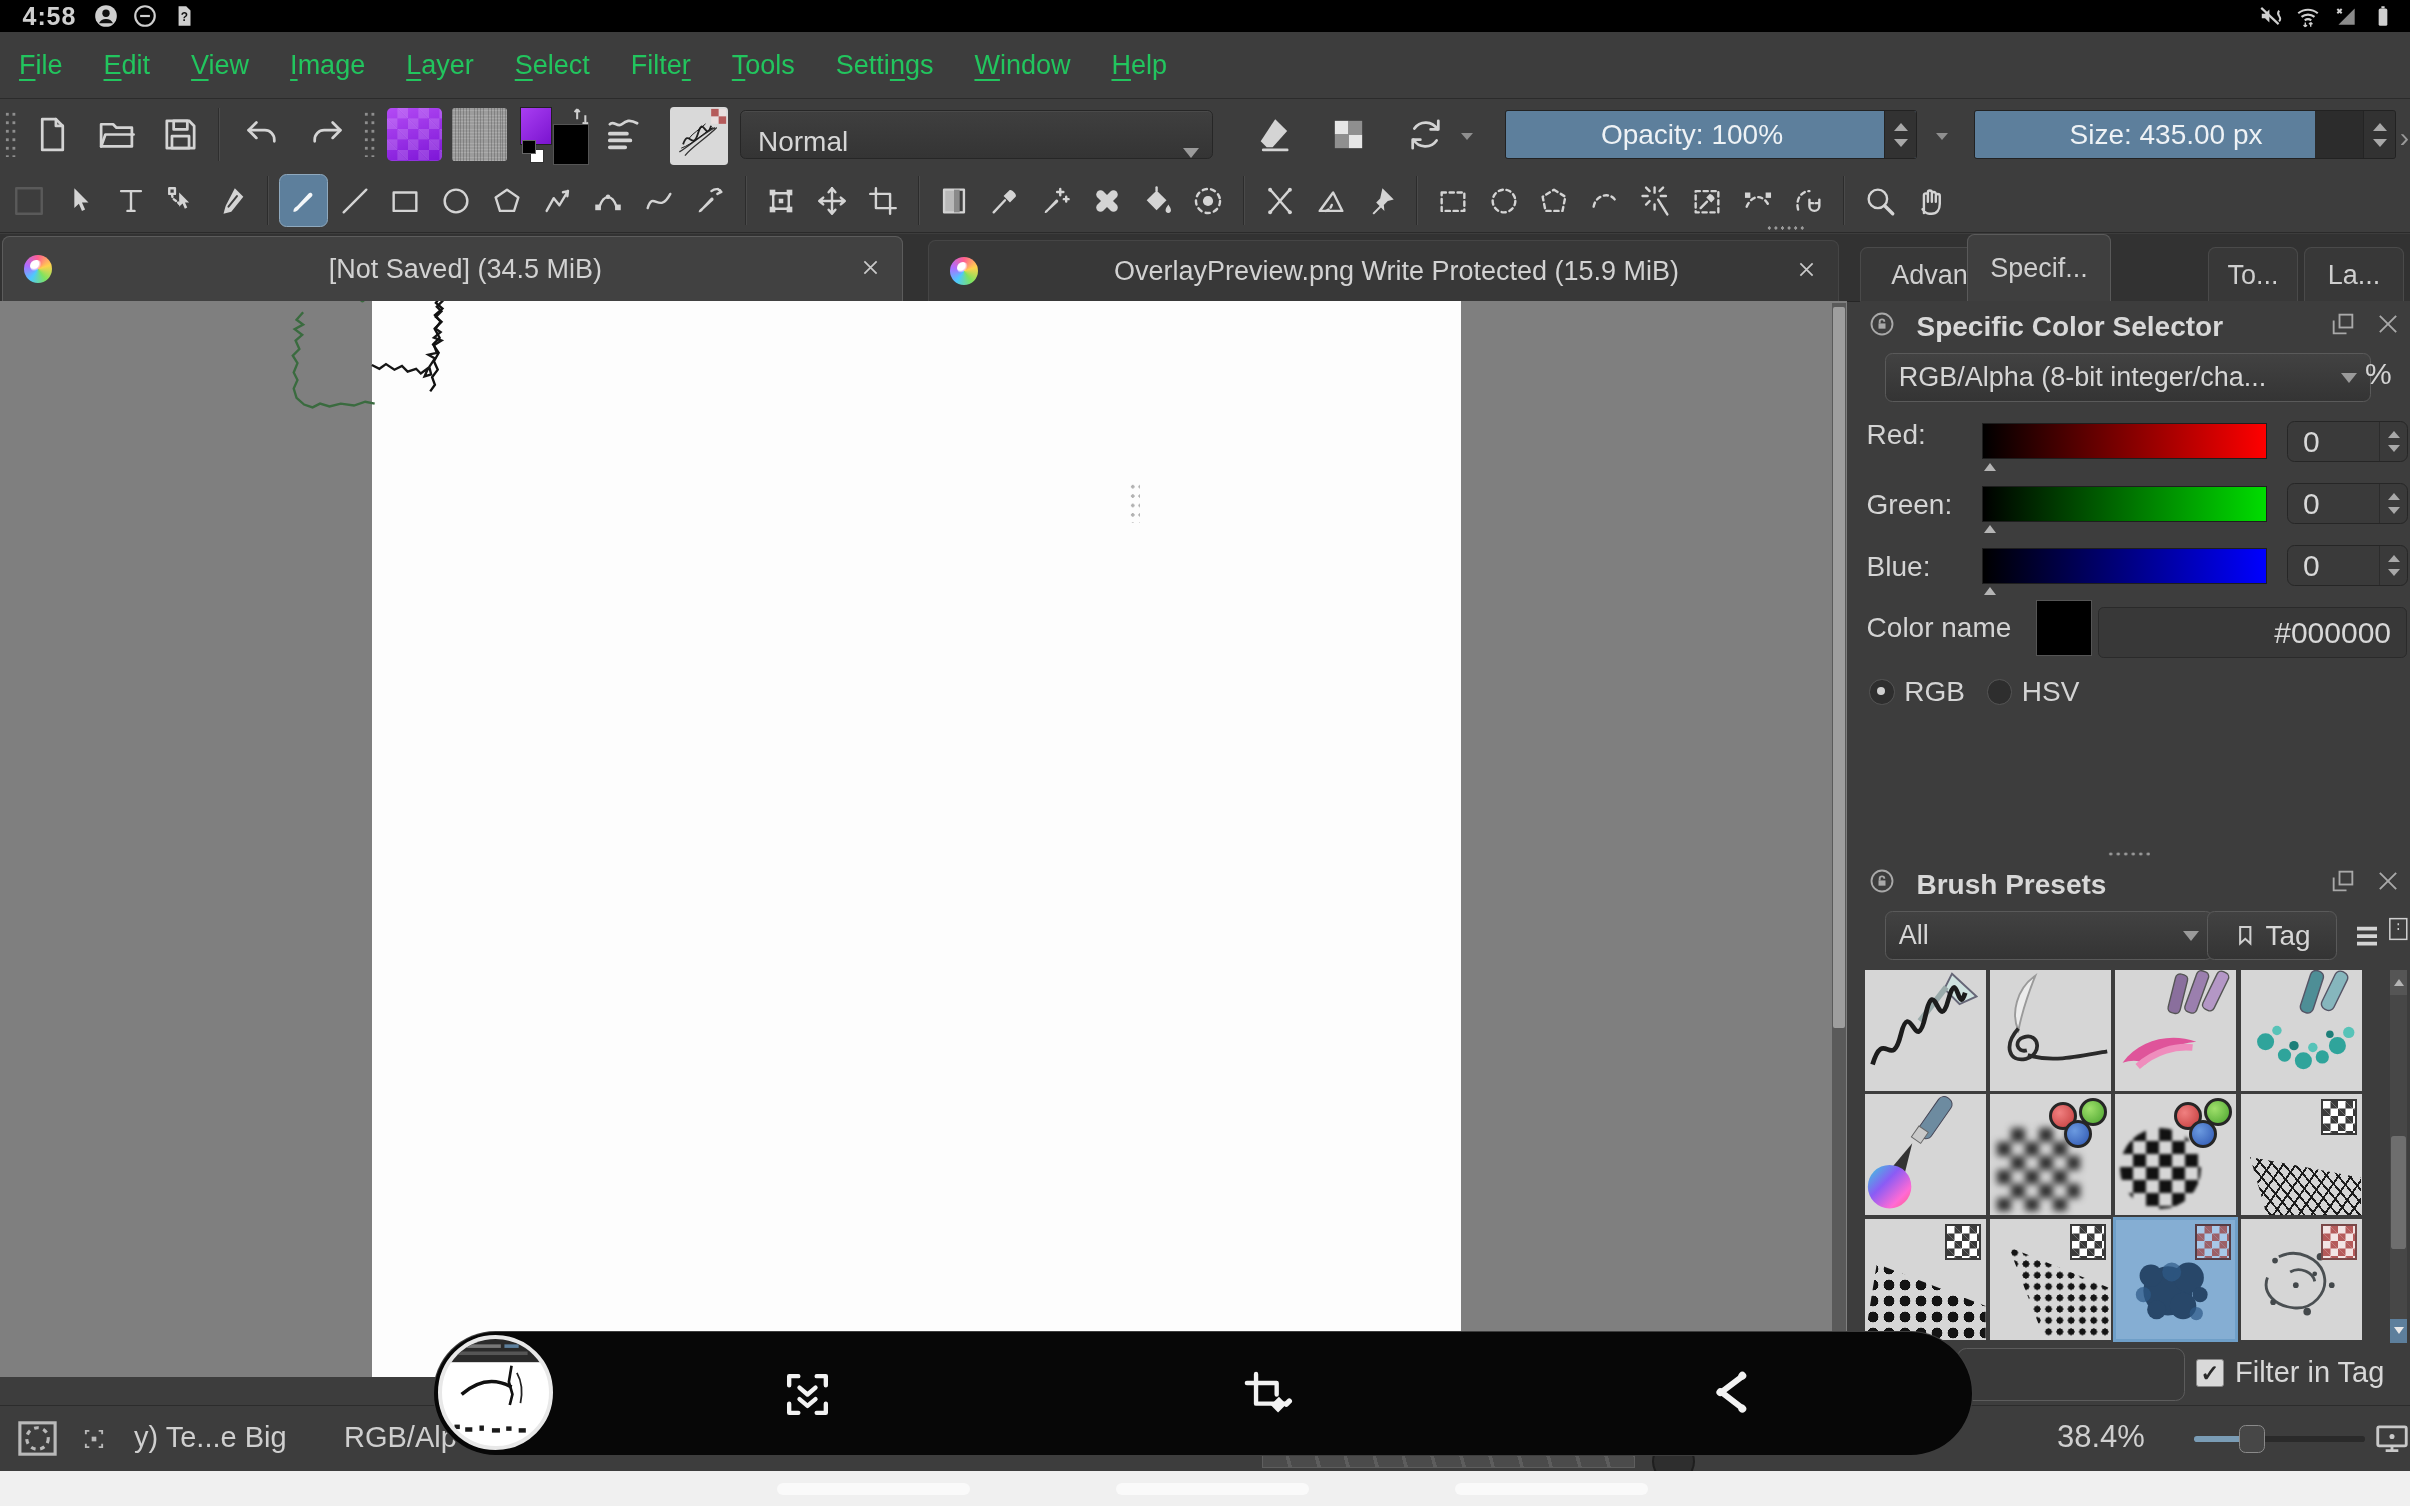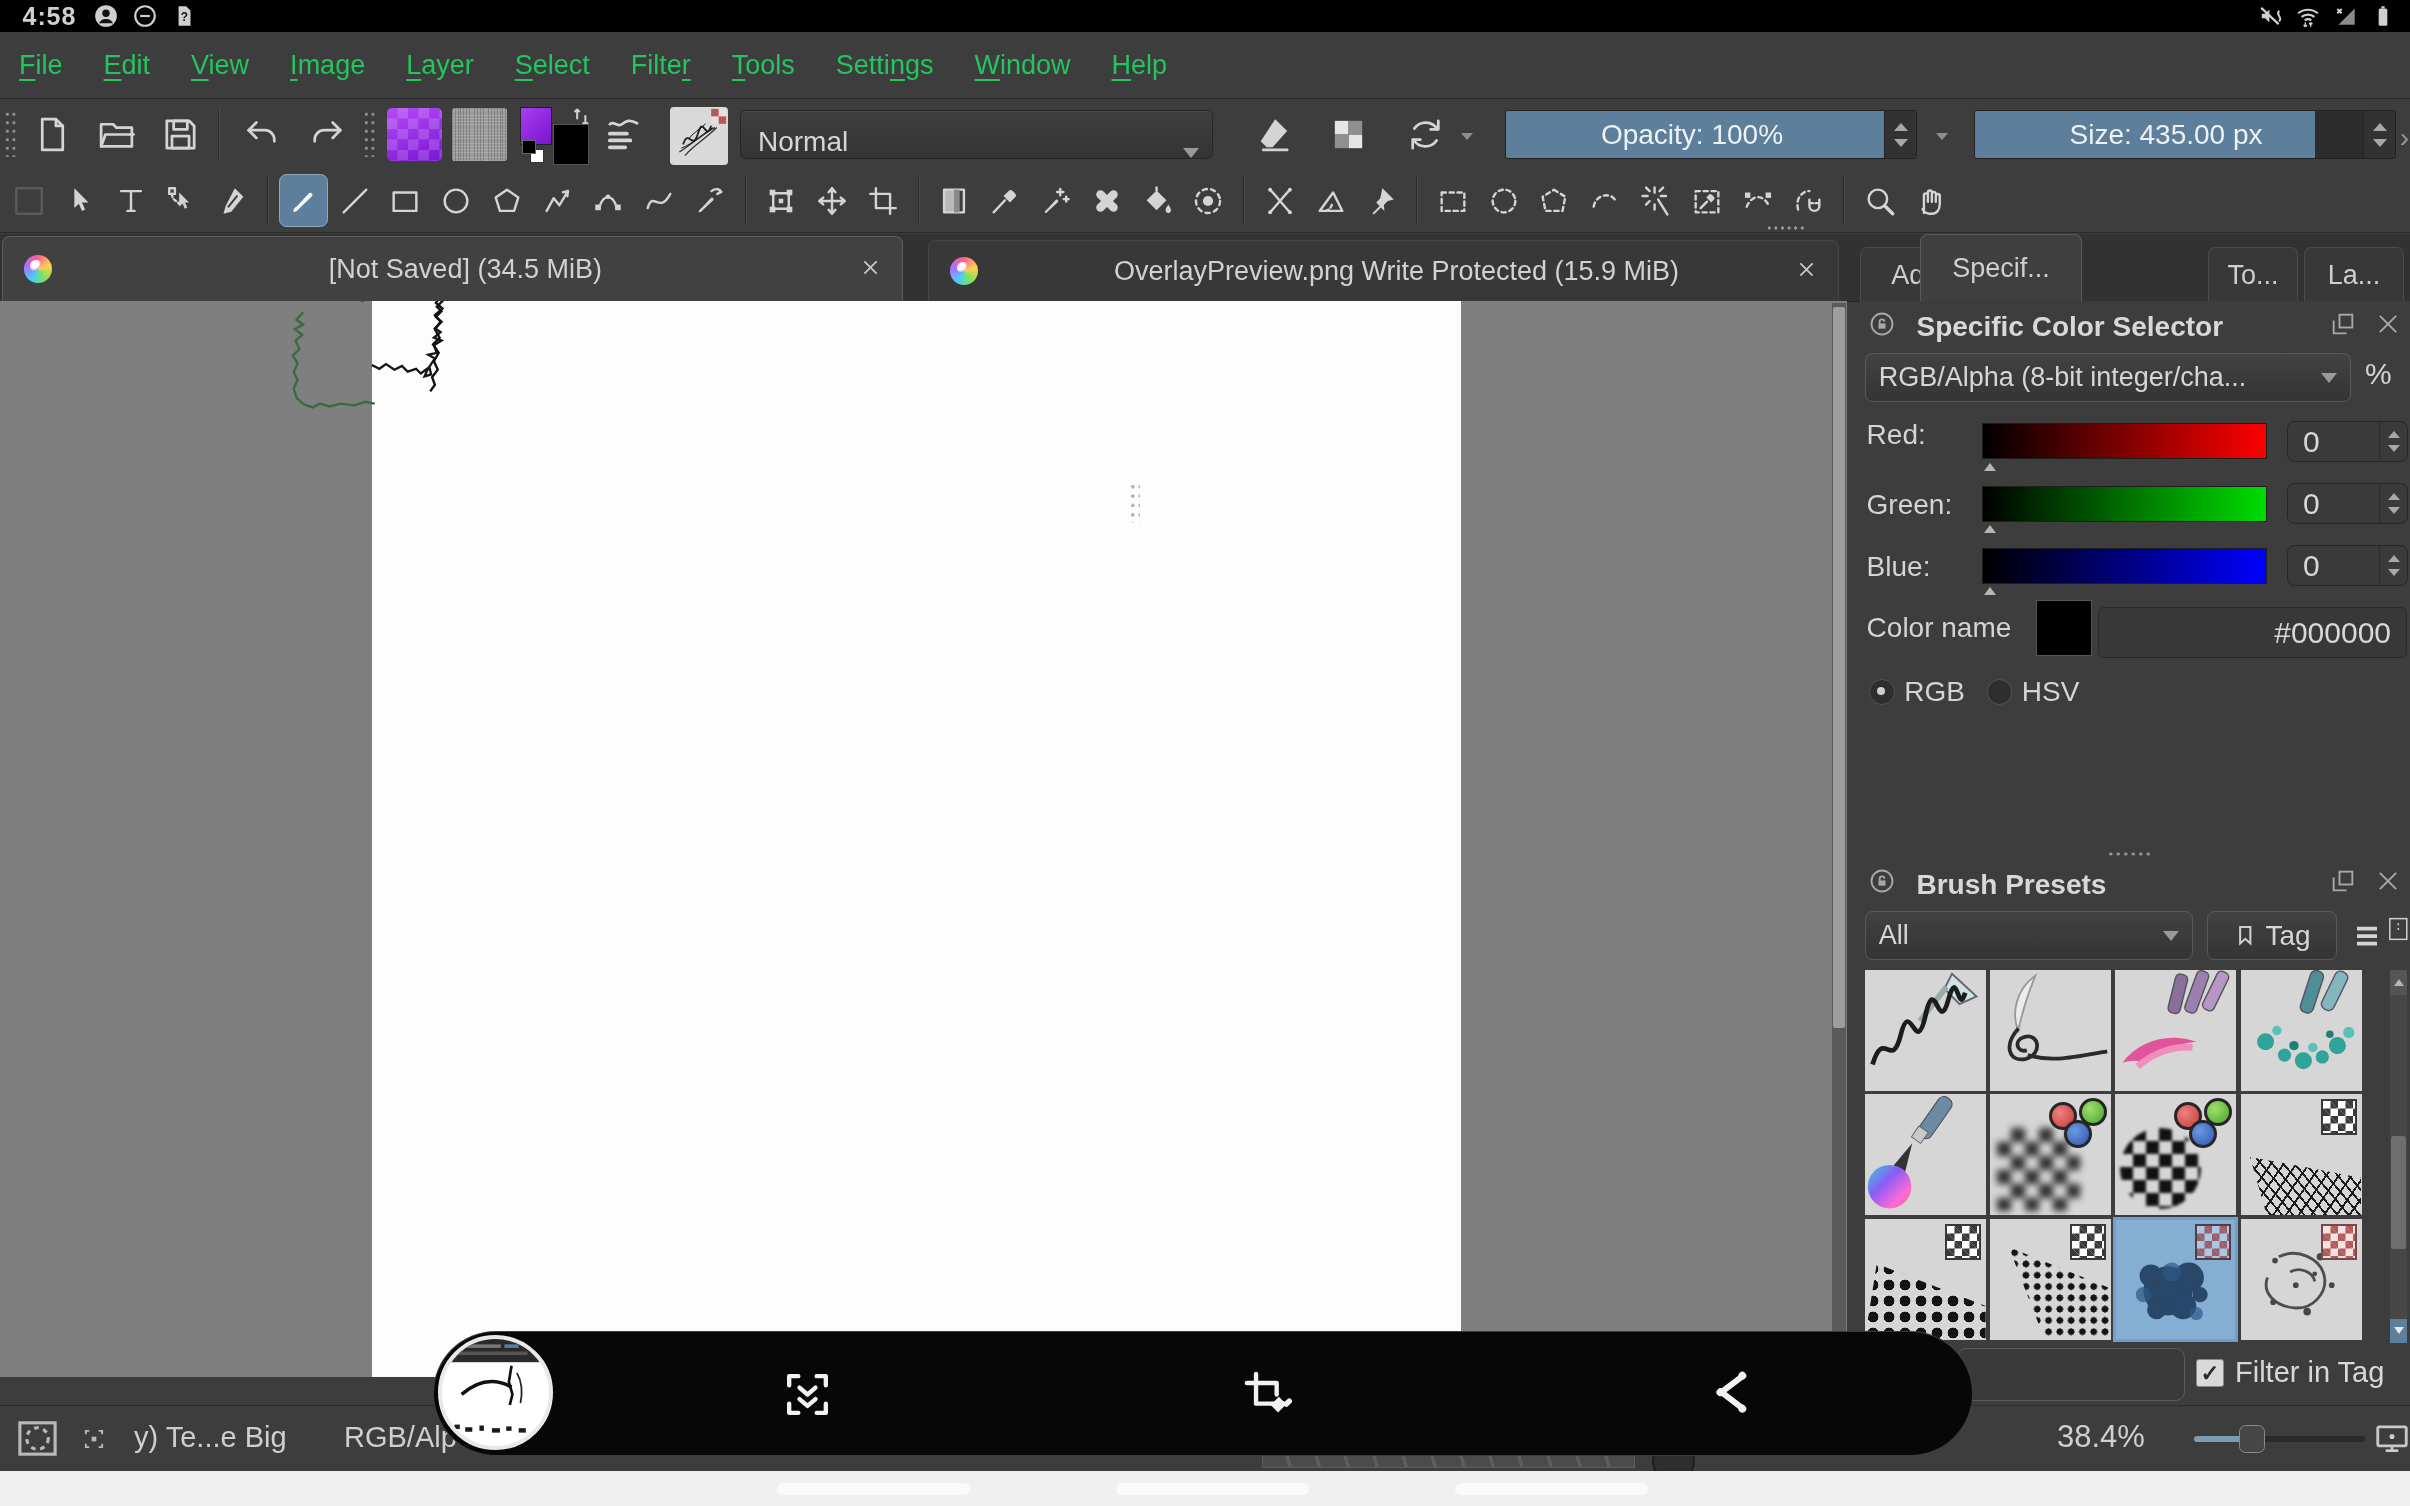--- a/index.html
+++ b/index.html
@@ -106,21 +106,21 @@
 
   
   #dock { position:absolute; left:1860px; top:301px; width:551px; height:1104px; background:#3d3d3d; }
   .panel-header { position:absolute; left:0; width:551px; height:41px; display:flex; align-items:center; color:#d8d8d8; font-size:28px; }
   .panel-header svg { width:28px; height:28px; stroke:#a9a9a9; fill:none; stroke-width:1.6; }
   .ph-lock { margin-left:7.5px; }
   .ph-title { margin-left:21px; flex:1;font-weight:bold; }
   .ph-float { margin-right:17px; }
   .ph-close { margin-right:9.4px; }
   .dock-combo { position:absolute; background:linear-gradient(#424242,#343434); border:0.9px solid #5a5a5a; border-radius:7.5px;
-    color:#d6d6d6; font-size:27px; display:flex; align-items:center; padding-left:13px; }
+    color:#d6d6d6; font-size:27px; display:flex; align-items:center; padding-left:13px;margin-left:20px; }
   .chan-label { position:absolute; color:#d4d4d4; font-size:28px; }
   .chan-slider { position:absolute; width:285px; height:36px; border:0.9px solid #1e1e1e; }
   .chan-marker { position:absolute; width:0; height:0; border-left:6.6px solid transparent; border-right:6.6px solid transparent;
     border-bottom:8.5px solid #b5b5b5; }
   .spinbox { position:absolute; width:121px; height:41px; background:#3a3a3a; border:0.9px solid #262626; border-radius:7.5px;
     color:#d8d8d8; font-size:30px; display:flex; align-items:center; }
   .spinbox .val { margin-left:15px; flex:1; }
   .spinbox .arrows { width:28px; height:100%; display:flex; flex-direction:column; align-items:center; justify-content:center; gap:6.6px;
     border-left:0.9px solid #2c2c2c; }
   .spinbox .up { width:0;height:0;border-left:6.6px solid transparent;border-right:6.6px solid transparent;border-bottom:7.5px solid #a8a8a8; }
@@ -642,21 +642,21 @@
     </div>
     <div class="doc-tab" style="left:928px; width:911px">
       <span class="krita-logo"></span>
       <span class="label">OverlayPreview.png Write Protected  (15.9 MiB)</span>
       <span class="tab-close"><svg viewBox="0 0 24 24">
             <path d="M5 5l14 14M19 5L5 19"></path>
           </svg></span>
     </div>
     <div id="dock-tabs">
         <div class="dock-tab" style="left: 1860px; width: 175px;">Advanc...</div>
-        <div class="dock-tab active" style="left: 1920px; width: 162px;">Specif...</div>
+        <div class="dock-tab active" style="left: 1967px; width: 144px;">Specif...</div>
         <div class="dock-tab" style="left: 2208px; width: 90px;">To...</div>
         <div class="dock-tab" style="left: 2304px; width: 100px;">La...</div>
       </div>
   </div>
 
   <div id="canvas-surround">
     <div id="white-canvas"></div>
     <svg id="scribble" viewBox="0 0 1962 1143">
       <path d="M322 -4 l-7 8 7 5 -9 5 8 6 -7 6 4 9 -7 7 5 8 -4 10 4 8 -4 9 3 10 8 7 9 3 8 -4 10 3 12 -3 14 2 12 -4 10 2" transform="translate(0,16)" fill="none" stroke="#3a6b3f" stroke-width="2.5"></path>
       <path d="M395 68 l8 4 7 -5 9 6 8 -4 6 6 9 -3 5 5 8 -6 -4 9 7 -2 -2 -8 6 -9 -7 -4 9 -2 -3 -8 8 -5 -8 -3 7 -6 -6 -4 7 -7 -6 -5 6 -6 -5 -5 6 -6 -4 -6 5 -7" fill="none" stroke="#161616" stroke-width="2.5"></path>

